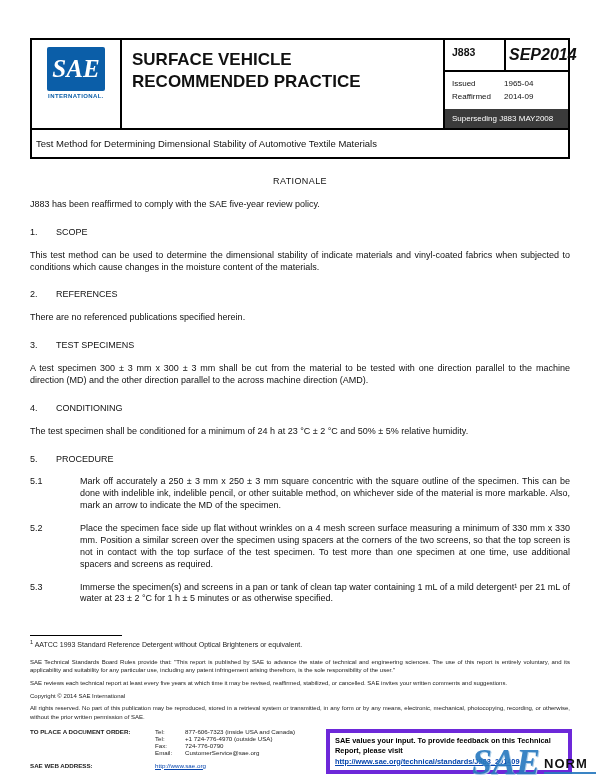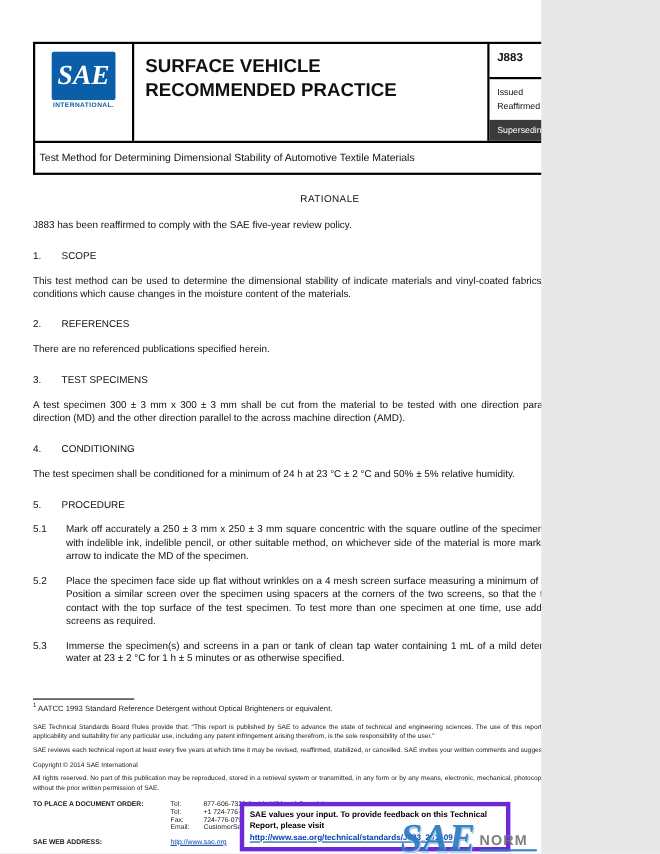--- a/index.html
+++ b/index.html
@@ -1,18 +1,18 @@
 <!DOCTYPE html>
 <html><head>
 <meta charset="utf-8">
 <style>
   * { margin:0; padding:0; box-sizing:border-box; }
   html,body { background:#e8e8e8; }
   body { font-family:"Liberation Sans", sans-serif; }
-  .page { position:relative; width:492px; height:776px; background:#ffffff; overflow:hidden; margin:0; }
+  .page { position:relative; width:600px; height:776px; background:#ffffff; overflow:hidden; margin:0; }
   .content { position:absolute; left:30px; top:38px; width:540px; color:#111; }
 
   
   .hdr { display:flex; border:2px solid #000; align-items:stretch; }
   .logo-cell { width:90px; border-right:2px solid #000; padding:7px 4px 4px; display:flex; flex-direction:column; align-items:center; }
   .logo-box { width:58px; height:44px; background:#0b5ea8; color:#fff; display:flex; align-items:center; justify-content:center;
               font-style:italic; font-weight:bold; font-size:25px; font-family:"Liberation Serif", serif; border-radius:2px; }
   .logo-sub { color:#0b5ea8; font-size:6px; font-weight:bold; letter-spacing:0.4px; margin-top:2px; }
   .title-cell { flex:1; padding:9px 10px; font-size:17px; font-weight:bold; line-height:1.3; border-right:2px solid #000; }
   .info-col { width:123px; display:flex; flex-direction:column; }
@@ -24,21 +24,21 @@
   .date-row .lbl { width:52px; }
   .superseding { background:#3b3b3b; color:#fff; font-size:8px; padding:5px 7px; }
   .doc-title-bar { border:2px solid #000; border-top:none; font-size:9.5px; padding:8px 4px; color:#111; }
 
   
   .body-text { font-size:9px; line-height:1.32; }
   .rationale-h { text-align:center; font-size:9px; margin-top:17px; letter-spacing:0.4px; }
   .para { margin-top:11px; text-align:justify; }
   .sec-h { margin-top:16px; display:flex; }
   .sec-h .n { width:26px; flex-shrink:0; }
-  .sub { display:flex; margin-top:11px; }
+  .sub { display:flex; margin-top:11px;gap:20px; }
   .sub .n { width:30px; flex-shrink:0; }
   .sub .t { flex:1; text-align:justify; }
 
   
   .footnote { margin-top:30px; font-size:7px; color:#222; }
   .fn-rule { width:92px; border-top:1px solid #000; margin-bottom:3px; }
   .fn-marker { font-size:5.5px; vertical-align:super; }
   .legal { margin-top:9px; font-size:6px; line-height:1.45; text-align:justify; color:#222; }
   .legal p { margin-bottom:4px; }
 
@@ -53,21 +53,21 @@
 
   
   .feedback { position:absolute; right:28px; bottom:2px; width:246px; border:4px solid #6d28d9; padding:3px 5px;
               font-size:7.4px; font-weight:bold; line-height:1.4; background:#fff; color:#000; }
 
   
   .watermark { position:absolute; right:4px; bottom:0; display:flex; align-items:flex-end; gap:4px; z-index:5; opacity:0.92; pointer-events:none; }
   .wm-sae { font-size:36px; font-weight:bold; font-style:italic; color:#2a7ac0; font-family:"Liberation Serif", serif;
             line-height:0.75; text-shadow:1px 1px 0 #a9cce8; }
   .wm-right { display:flex; flex-direction:column; align-items:flex-start; padding-bottom:2px; }
-  .wm-norm { font-size:13px; font-weight:bold; color:#737373; letter-spacing:1px; line-height:1; }
+  .wm-norm { font-size:13px; font-weight:bold; color:#000000; letter-spacing:1px; line-height:1; }
   .wm-bar { width:52px; height:2px; background:#2a7ac0; margin-top:2px; }
 </style>
 </head>
 <body>
 
 <div class="page">
   <div class="content">
 
     <div class="hdr">
       <div class="logo-cell">

